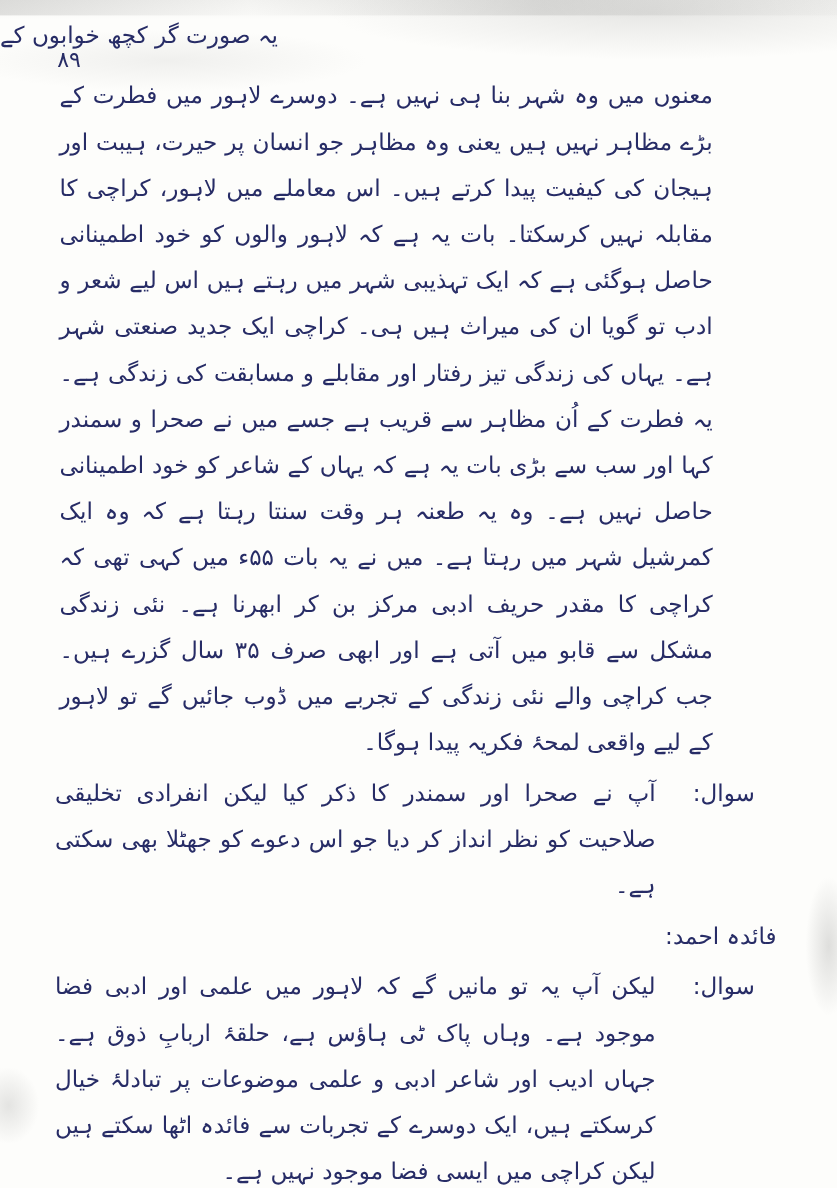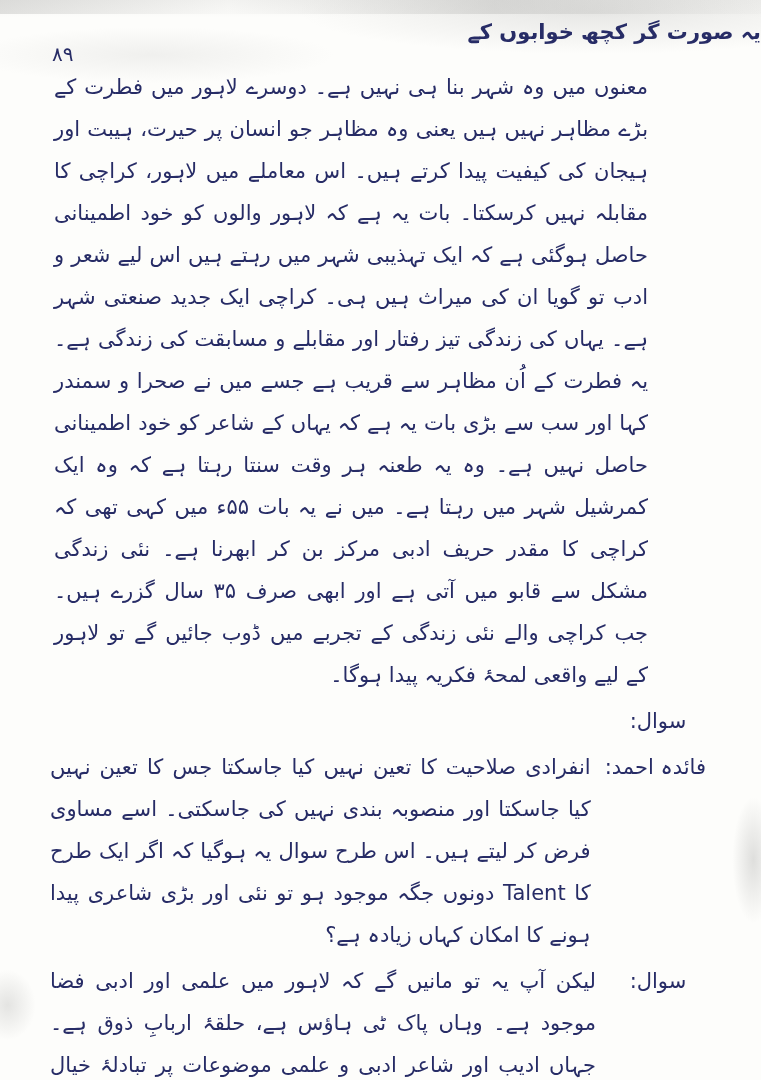--- a/index.html
+++ b/index.html
@@ -42,24 +42,24 @@
     position: absolute;
     left: 52px;
     top: 22px;
     font-size: 20px;
     letter-spacing: 2px;
     color: #272c66;
   }
   .page-title {
     position: absolute;
     left: 0; right: 0;
-    text-align: right;
+    text-align: left;
     direction: rtl;
     font-size: 21px;
-    font-weight: bold;
+    font-weight: normal;
     color: #272c66;
   }
   .content {
     position: absolute;
     top: 66px;
     left: 50px;
     right: 55px;
     direction: rtl;
     font-size: 21px;
     line-height: 2.0;
@@ -98,25 +98,25 @@
     <div class="page-number">۸۹</div>
     <div class="page-title">یہ صورت گر کچھ خوابوں کے</div>
   </div>
 
   <div class="content">
 
     <p class="para-intro">معنوں میں وہ شہر بنا ہی نہیں ہے۔ دوسرے لاہور میں فطرت کے بڑے مظاہر نہیں ہیں یعنی وہ مظاہر جو انسان پر حیرت، ہیبت اور ہیجان کی کیفیت پیدا کرتے ہیں۔ اس معاملے میں لاہور، کراچی کا مقابلہ نہیں کرسکتا۔ بات یہ ہے کہ لاہور والوں کو خود اطمینانی حاصل ہوگئی ہے کہ ایک تہذیبی شہر میں رہتے ہیں اس لیے شعر و ادب تو گویا ان کی میراث ہیں ہی۔ کراچی ایک جدید صنعتی شہر ہے۔ یہاں کی زندگی تیز رفتار اور مقابلے و مسابقت کی زندگی ہے۔ یہ فطرت کے اُن مظاہر سے قریب ہے جسے میں نے صحرا و سمندر کہا اور سب سے بڑی بات یہ ہے کہ یہاں کے شاعر کو خود اطمینانی حاصل نہیں ہے۔ وہ یہ طعنہ ہر وقت سنتا رہتا ہے کہ وہ ایک کمرشیل شہر میں رہتا ہے۔ میں نے یہ بات ۵۵ء میں کہی تھی کہ کراچی کا مقدر حریف ادبی مرکز بن کر ابھرنا ہے۔ نئی زندگی مشکل سے قابو میں آتی ہے اور ابھی صرف ۳۵ سال گزرے ہیں۔ جب کراچی والے نئی زندگی کے تجربے میں ڈوب جائیں گے تو لاہور کے لیے واقعی لمحۂ فکریہ پیدا ہوگا۔</p>
 
     <div class="dialog">
       <div class="speaker">سوال:</div>
+      <p class="dialog-text">آپ نے صحرا اور سمندر کا ذکر کیا لیکن انفرادی تخلیقی صلاحیت کو نظر انداز کر دیا جو اس دعوے کو جھٹلا بھی سکتی ہے۔</p>
     </div>
 
     <div class="dialog">
       <div class="speaker">فائدہ احمد:</div>
-      <p class="dialog-text">انفرادی صلاحیت کا تعین نہیں کیا جاسکتا جس کا تعین نہیں کیا جاسکتا اور منصوبہ بندی نہیں کی جاسکتی۔ اسے مساوی فرض کر لیتے ہیں۔ اس طرح سوال یہ ہوگیا کہ اگر ایک طرح کا Talent دونوں جگہ موجود ہو تو نئی اور بڑی شاعری پیدا ہونے کا امکان کہاں زیادہ ہے؟</p>
     </div>
 
     <div class="dialog">
       <div class="speaker">سوال:</div>
       <p class="dialog-text">لیکن آپ یہ تو مانیں گے کہ لاہور میں علمی اور ادبی فضا موجود ہے۔ وہاں پاک ٹی ہاؤس ہے، حلقۂ اربابِ ذوق ہے۔ جہاں ادیب اور شاعر ادبی و علمی موضوعات پر تبادلۂ خیال کرسکتے ہیں، ایک دوسرے کے تجربات سے فائدہ اٹھا سکتے ہیں لیکن کراچی میں ایسی فضا موجود نہیں ہے۔</p>
     </div>
 
   </div>
 </div>
 

